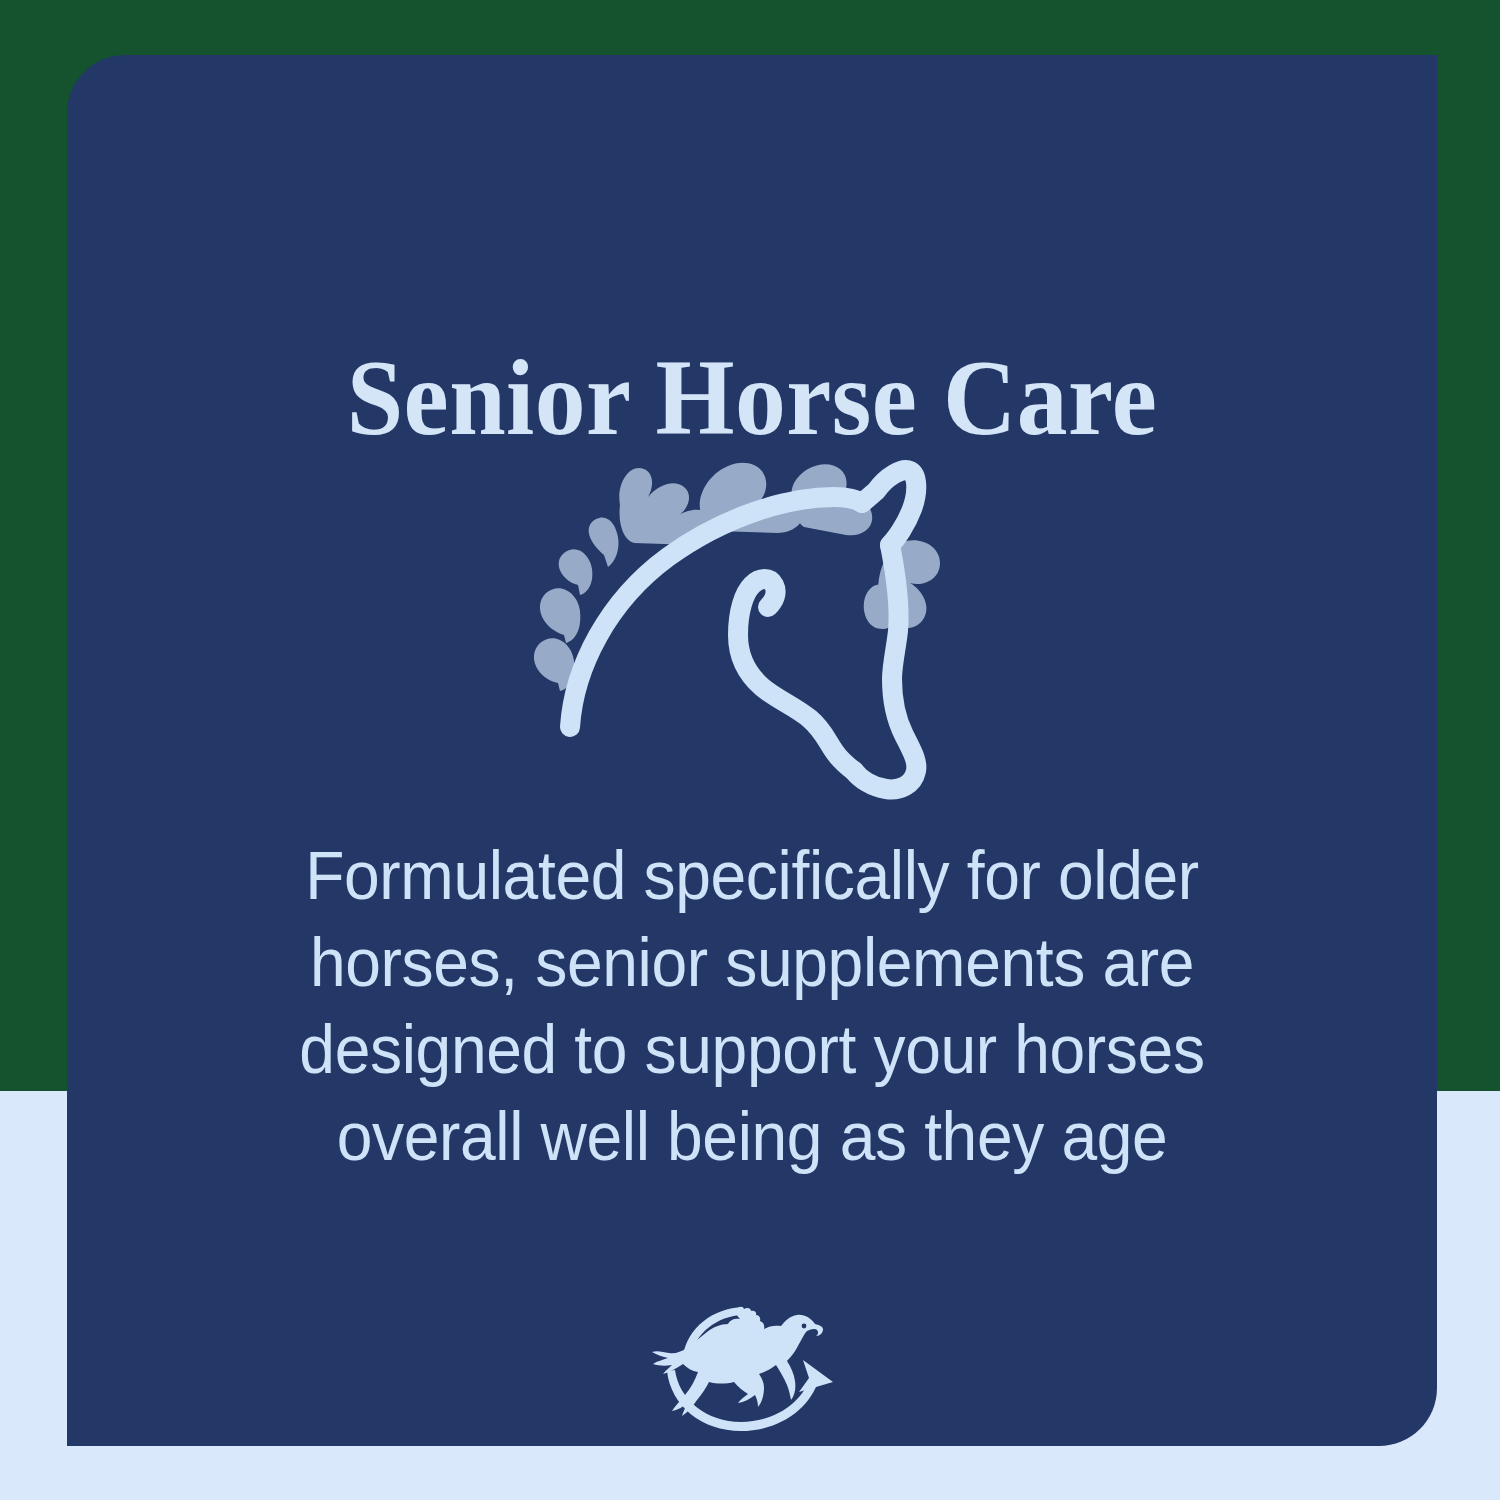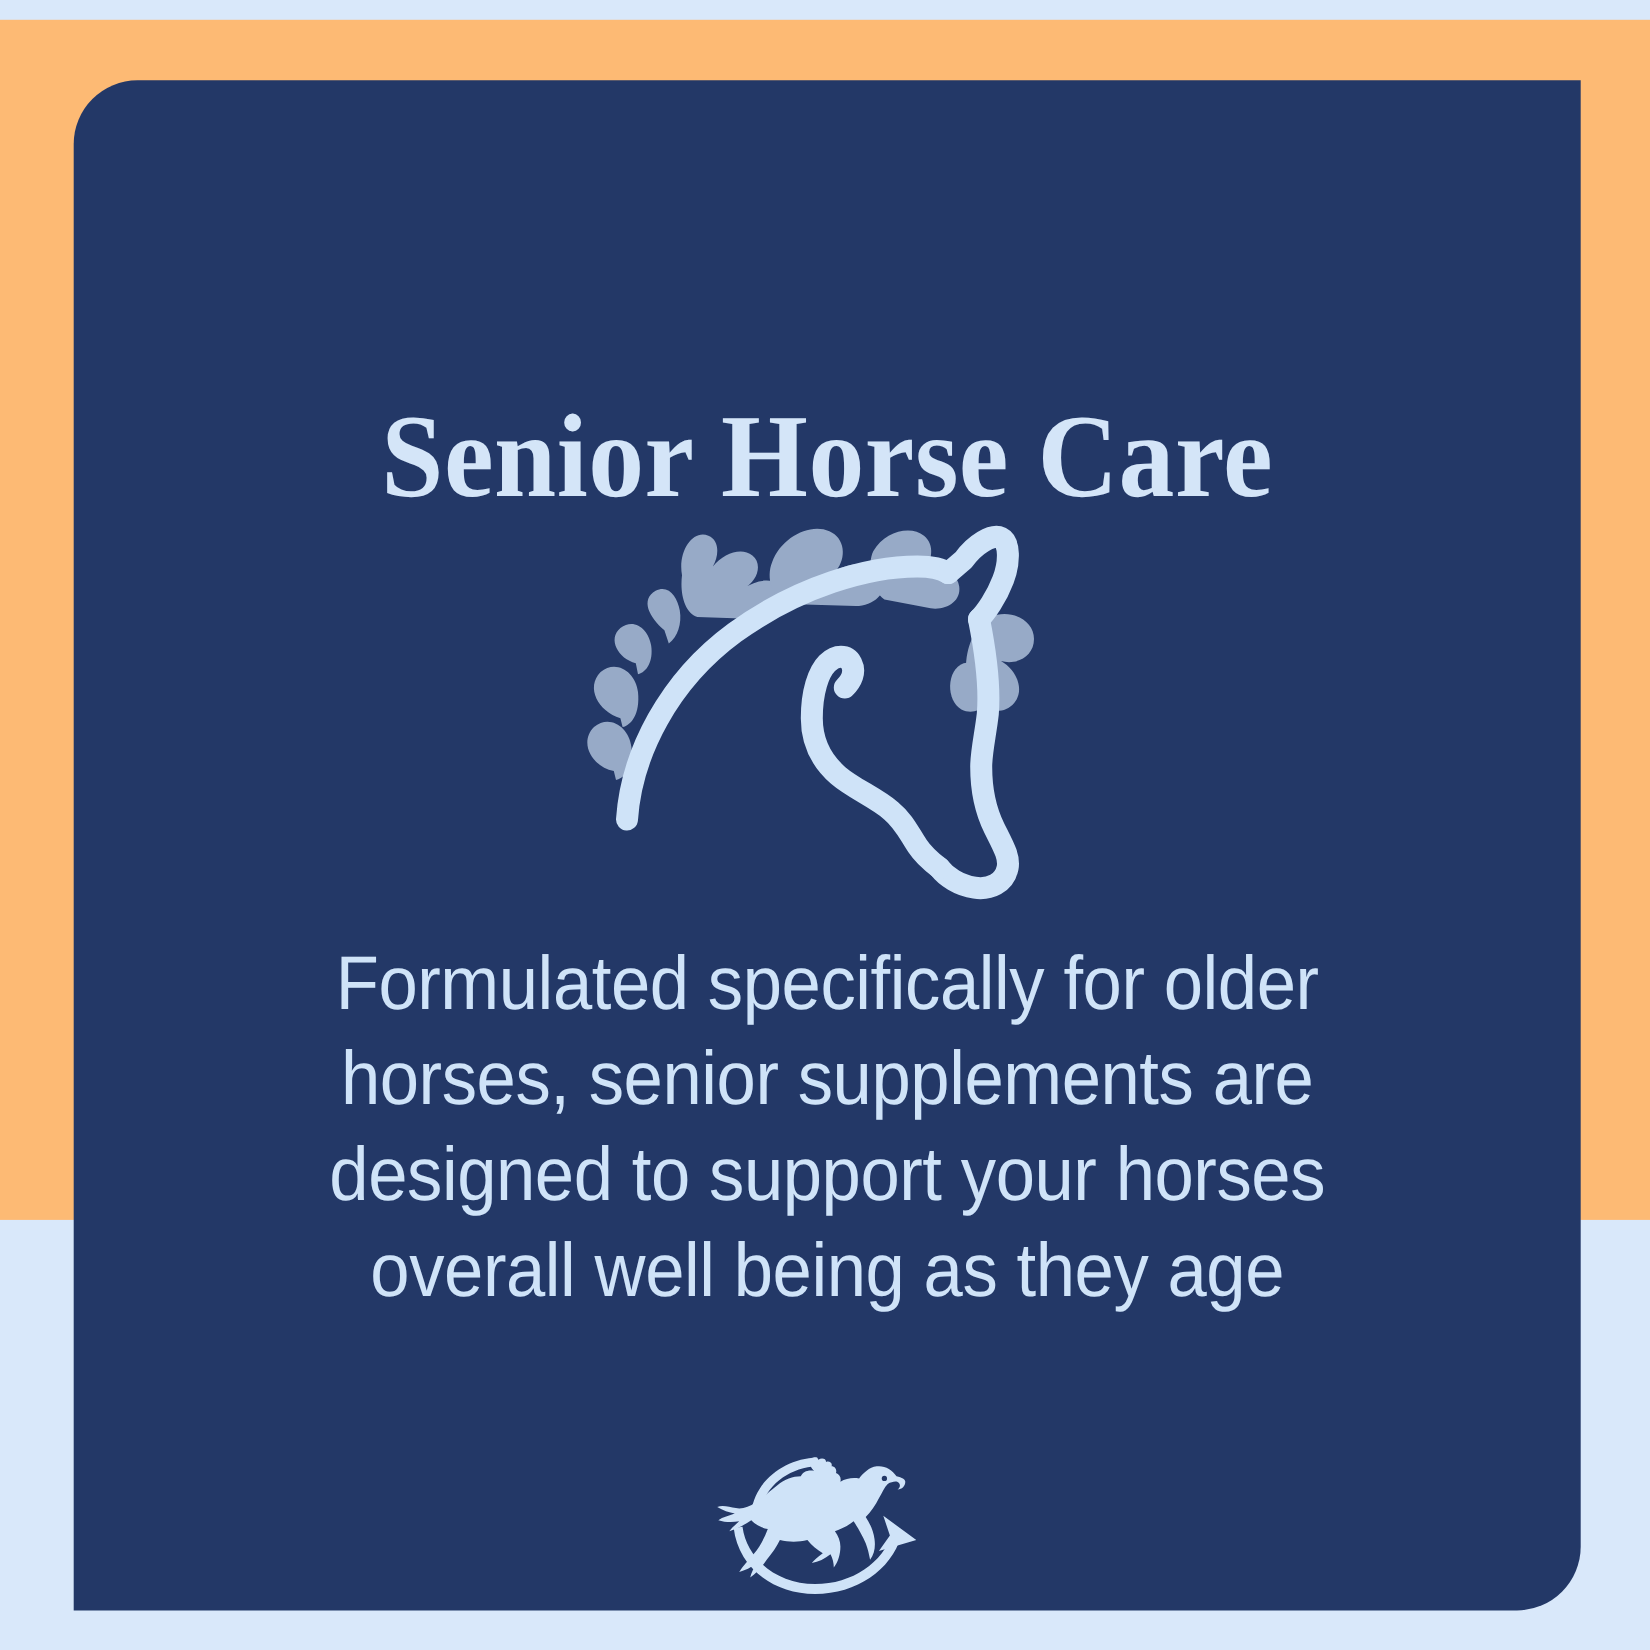--- a/index.html
+++ b/index.html
@@ -12,22 +12,21 @@
     height: 1500px;
     background: #d9e8fa;
     font-family: "Liberation Sans", sans-serif;
     overflow: hidden;
   }
 
   .stage {
     position: relative;
     width: 1500px;
     height: 1091px;
-    background: #fdba74;
-    margin-top: 18px;
+    background: #14532d;
   }
 
   
   .card {
     position: absolute;
     left: 67px;
     top: 55px;
     width: 1370px;
     height: 1391px;
     background: #233867;

